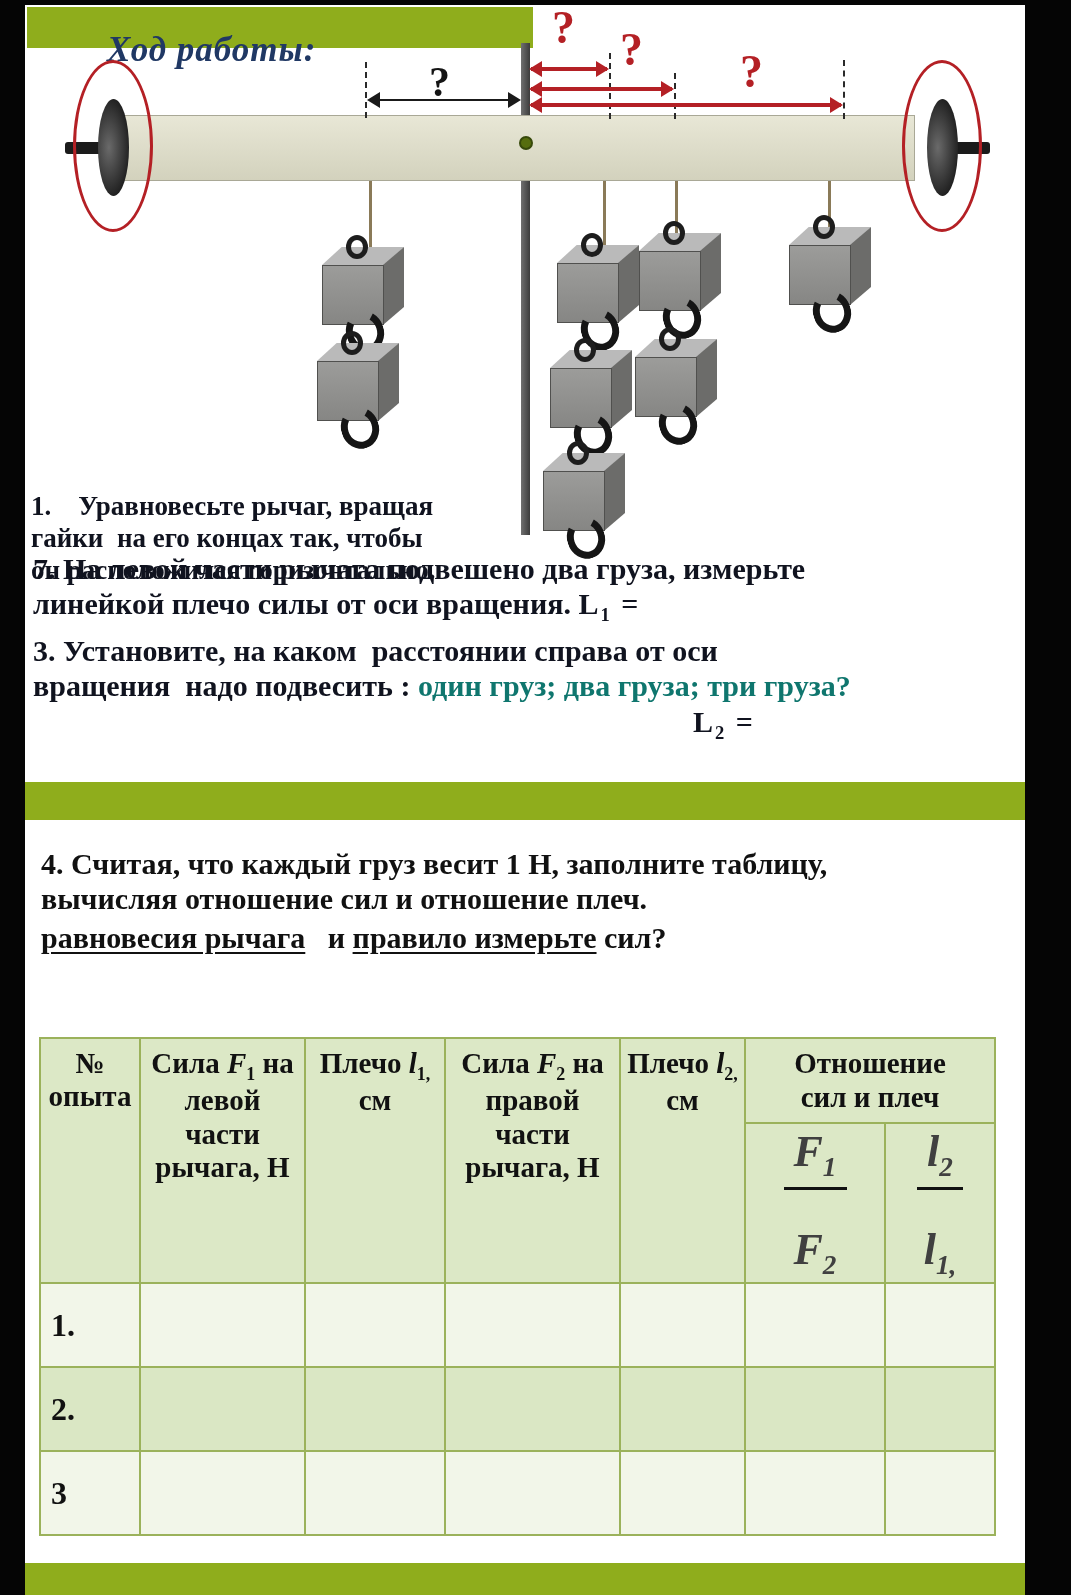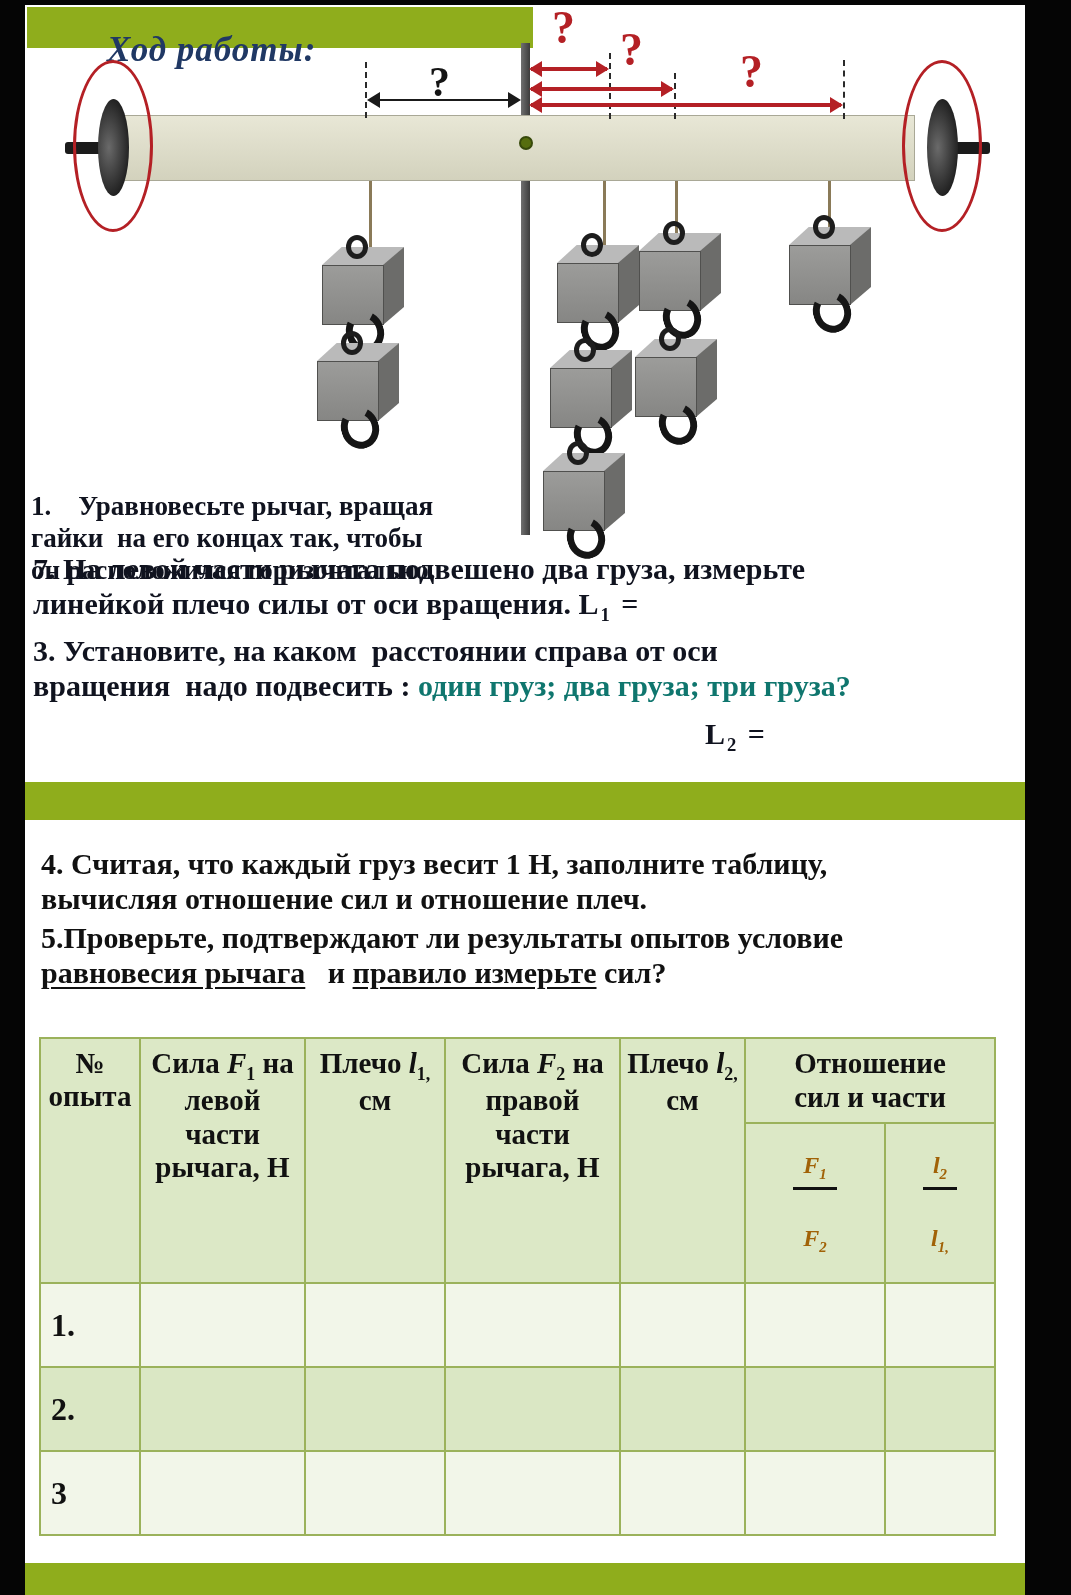--- a/index.html
+++ b/index.html
@@ -49,35 +49,35 @@
   .cube-hook{position:absolute;left:24px;top:64px;width:24px;height:28px;border:7px solid #151515;
              border-radius:50%;border-top-color:transparent;transform:rotate(-18deg);}
 
   
   .step{position:absolute;margin:0;font-weight:700;white-space:pre-wrap;z-index:7;line-height:1.18;}
   .step1{left:6px;top:438px;width:482px;font-size:27px;color:#10131f;margin-top:48px;}
   .step2{left:8px;top:546px;width:986px;font-size:30px;color:#10131f;}
   .step3{left:8px;top:628px;width:990px;font-size:30px;color:#10131f;}
   .red{color:#0f766e;}
   .lvar{letter-spacing:2px;color:#10131f;}
-  .l2line{position:absolute;left:668px;top:700px;margin:12px;font-size:30px;font-weight:700;z-index:7;}
+  .l2line{position:absolute;left:668px;top:700px;margin:0;font-size:30px;font-weight:700;z-index:7;}
   sub{font-size:0.62em;}
   .step4{left:16px;top:64px;width:972px;font-size:30px;color:#111;}
   .step5{left:16px;top:138px;width:978px;font-size:30px;color:#111;}
   .u{text-decoration:underline;text-decoration-thickness:2px;text-underline-offset:4px;}
 
   
   .lab-table{position:absolute;left:14px;top:255px;width:955px;border-collapse:collapse;table-layout:fixed;z-index:7;}
   .lab-table th,.lab-table td{border:2px solid #9BB25B;box-sizing:border-box;}
   .lab-table thead th{background:#DCE8C6;font-size:29px;font-weight:bold;color:#111;
                       vertical-align:top;padding:8px 6px 0 6px;text-align:center;line-height:1.15;}
   .lab-table th .sym,.frac i{font-style:italic;}
   .th-ratio{vertical-align:middle !important;padding:0 22px !important;}
   .th-frac{vertical-align:middle !important;padding:0 !important;}
-  .frac{display:inline-block;font-size:24px;font-weight:bold;font-style:italic;color:#a16207;}
+  .frac{display:inline-block;font-size:44px;font-weight:bold;font-style:italic;color:#404040;}
   .frac .num{display:block;border-bottom:3px solid #111;padding:2px 10px 4px;}
   .frac .den{display:block;padding-top:2px;margin-top:33px;}
   .lab-table thead tr:first-child{height:85px;}
   .lab-table thead tr:nth-child(2){height:160px;}
   .lab-table tbody tr{height:84px;}
   .row-a td{background:#F2F6E9;}
   .row-b td{background:#DAE7C4;}
   .rowlabel{font-size:32px;font-weight:bold;text-align:left;padding-left:10px;color:#111;}
 </style>
 </head>
@@ -194,41 +194,40 @@
 вращения  надо подвесить : </span><span class="red">один груз; два груза; три груза?</span></p>
     <p class="l2line"><span class="lvar"><span>L</span><sub>2</sub> <span>=</span></span></p>
   </section>
 
   <section class="panel p2">
     <div class="greenbar bar-top2"></div>
     <div class="greenbar bar-bottom2"></div>
 
     <p class="step step4">4. Считая, что каждый груз весит 1 Н, заполните таблицу,
 вычисляя отношение сил и отношение плеч.</p>
-    <p class="step step5"><span>5.Проверьте, подтверждают ли результаты опытов условие
-</span><span class="u">равновесия рычага</span><span>   и </span><span class="u">правило измерьте</span><span> сил?</span></p>
+    <p class="step step5"><span class="u">равновесия рычага</span><span>   и </span><span class="u">правило измерьте</span><span> сил?</span></p>
 
     <table class="lab-table">
       <colgroup>
         <col style="width:100px">
           <col style="width:165px">
           <col style="width:140px">
         <col style="width:175px">
           <col style="width:125px">
           <col style="width:140px">
           <col style="width:110px">
       </colgroup>
       <thead>
         <tr>
           <th rowspan="2">№ опыта</th>
           <th rowspan="2"><span>Сила</span> <i class="sym">F</i><sub>1</sub> <span>на левой части рычага, Н</span></th>
           <th rowspan="2"><span>Плечо</span> <i class="sym">l</i><sub>1,</sub> <span>см</span></th>
           <th rowspan="2"><span>Сила</span> <i class="sym">F</i><sub>2</sub> <span>на правой части рычага, Н</span></th>
           <th rowspan="2"><span>Плечо</span> <i class="sym">l</i><sub>2,</sub> <span>см</span></th>
-          <th colspan="2" class="th-ratio">Отношение сил и части</th>
+          <th colspan="2" class="th-ratio">Отношение сил и плеч</th>
         </tr>
         <tr>
           <th class="th-frac">
             <div class="frac">
               <span class="num"><i>F</i><sub>1</sub></span>
               <span class="den"><i>F</i><sub>2</sub></span>
             </div>
           </th>
           <th class="th-frac">
             <div class="frac">

